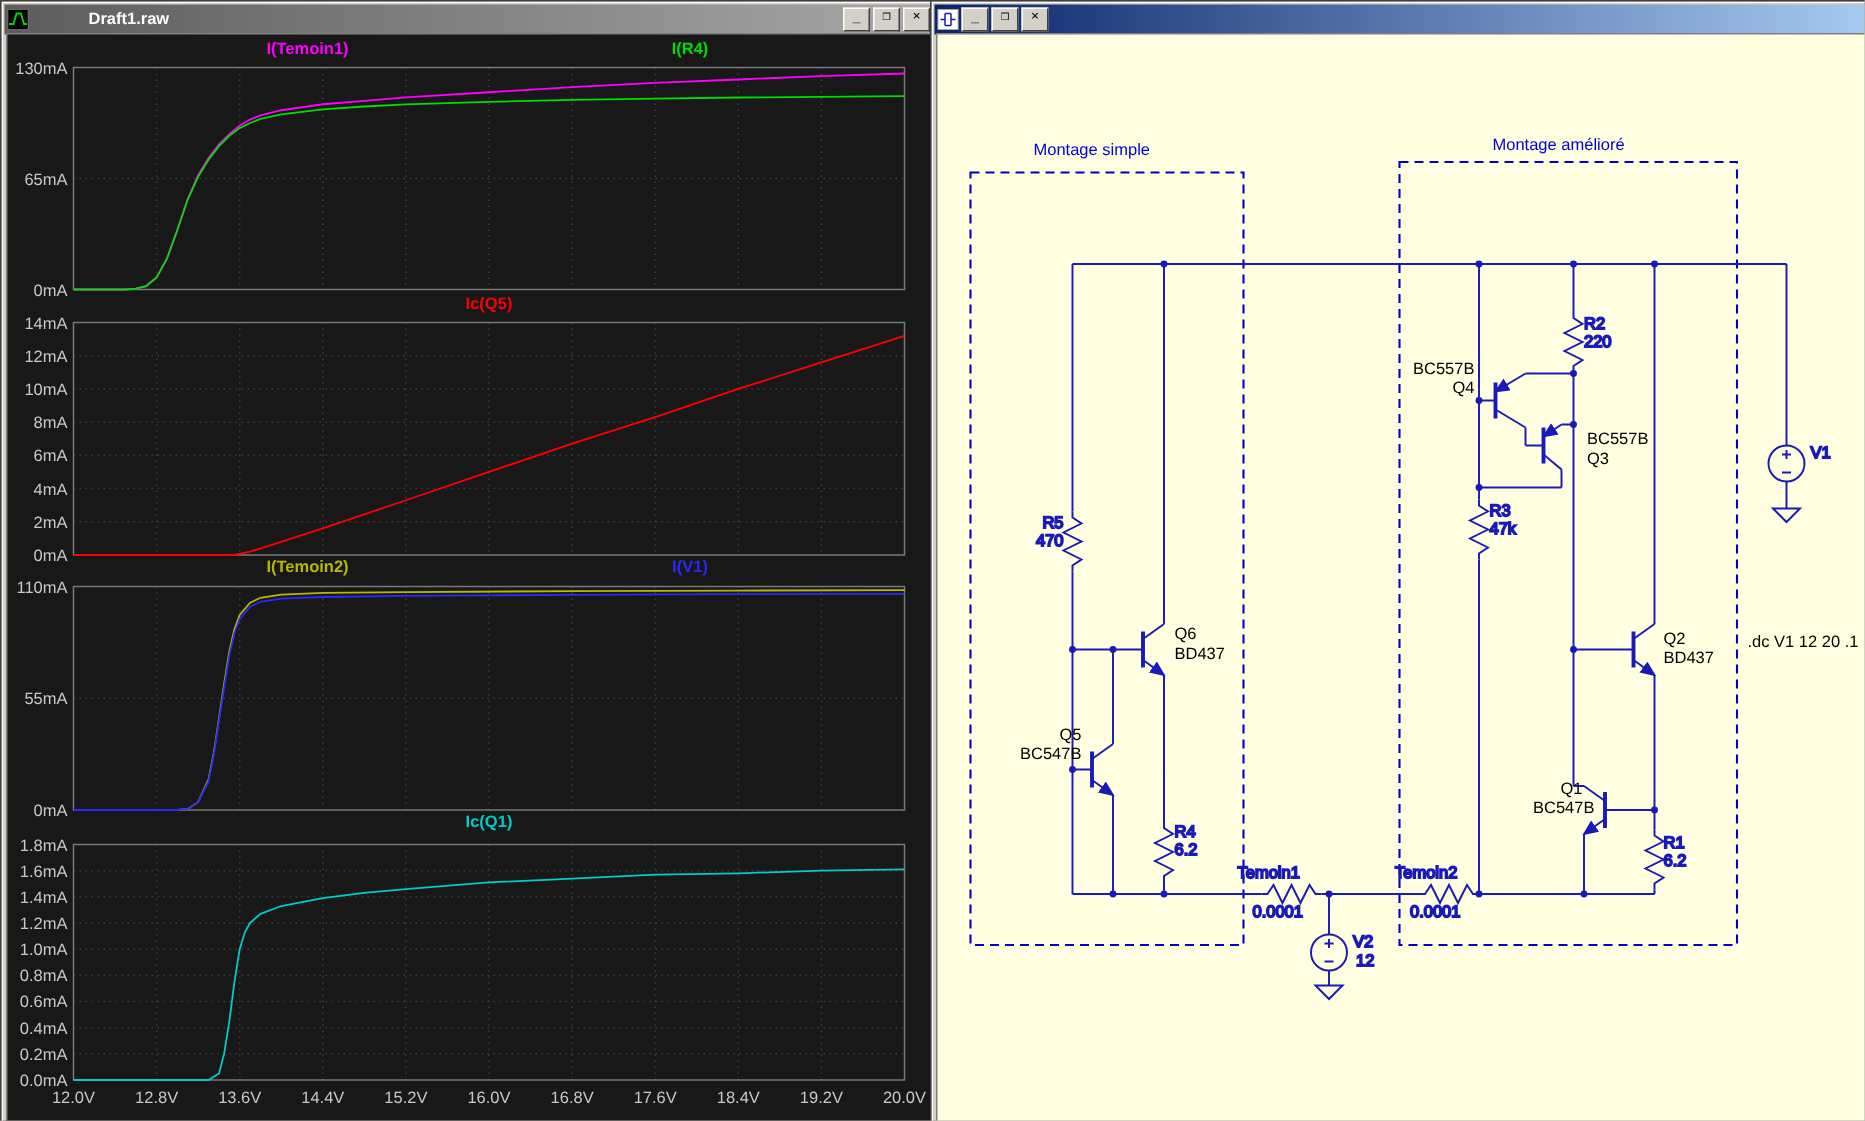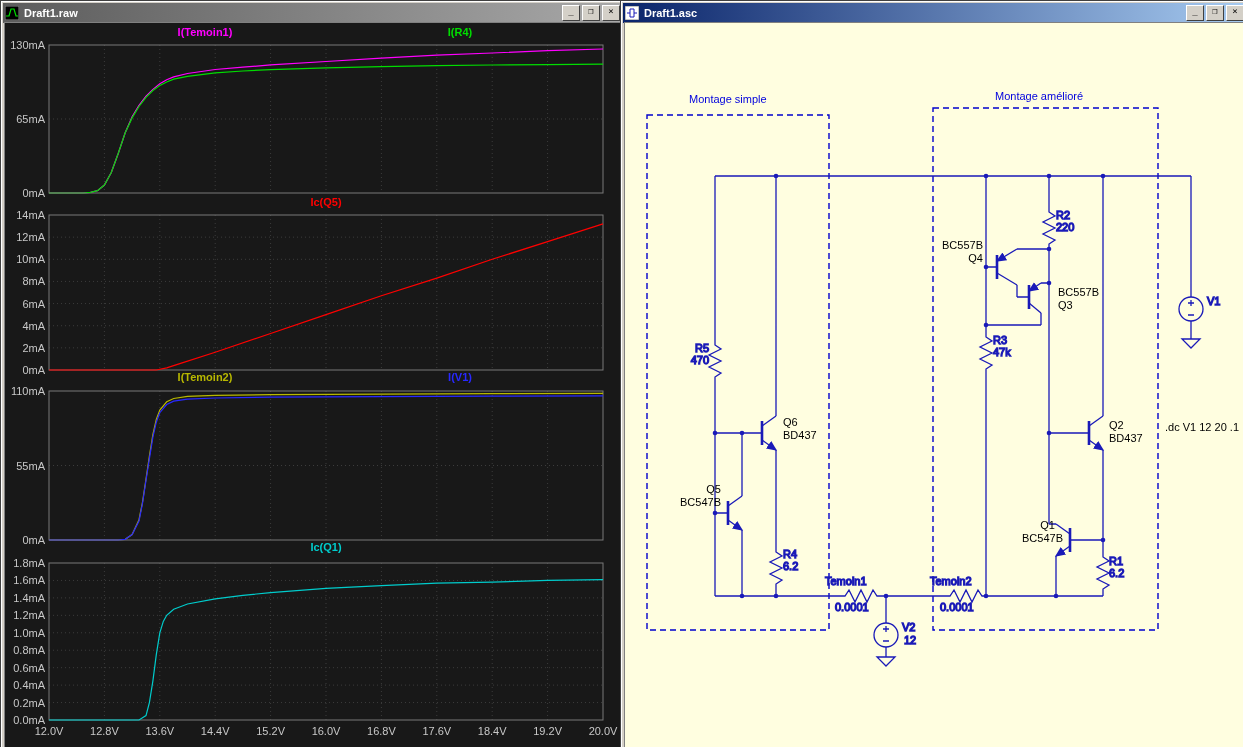--- a/index.html
+++ b/index.html
@@ -16,21 +16,21 @@
   }
   #win-left{left:0;width:619px;}
   #win-right{left:620px;width:623px;}
   .titlebar{
     height:18px;display:flex;align-items:center;padding:1px 2px;gap:2px;
   }
   .titlebar.inactive{background:linear-gradient(90deg,#5c5c5c,#a8a8a8);}
   .titlebar.active{background:linear-gradient(90deg,#0a246a,#a6caf0);}
   .title-text{
     color:#fff;font-size:11px;font-weight:bold;flex:1;padding-left:3px;
-    white-space:nowrap;overflow:hidden;
+    white-space:nowrap;overflow:hidden;margin-left:35px;
   }
   .app-icon{width:14px;height:14px;flex:0 0 14px;}
   .win-btn{
     width:16px;height:14px;background:#d4d0c8;
     border:1px solid;border-color:#ffffff #404040 #404040 #ffffff;
     font-size:9px;line-height:11px;text-align:center;color:#000;
     font-family:"DejaVu Sans Mono",monospace;cursor:default;flex:0 0 16px;
   }
   .client{
     position:absolute;left:3px;right:3px;top:21px;bottom:3px;
@@ -174,21 +174,20 @@
       </svg>
   </div>
 </div>
 
 <div class="win" id="win-right">
   <div class="titlebar active">
     <svg class="app-icon" viewBox="0 0 14 14">
       <rect x="0" y="0" width="14" height="14" fill="#ffffff" stroke="#888"></rect>
       <path d="M2,7 H5 M9,7 H12 M5,3 V11 M9,3 V11 M5,3 H9 M5,11 H9" stroke="#1a1ab8" fill="none" stroke-width="1"></path>
     </svg>
-    <div class="title-text">Draft1.asc</div>
     <div class="win-btn">_</div>
     <div class="win-btn">❒</div>
     <div class="win-btn">×</div>
   </div>
   <div class="client" id="schem-client">
     <svg width="617" height="722" viewBox="0 0 617 722">
       <defs>
         <marker id="arr" markerWidth="9" markerHeight="8" refX="7" refY="3.5" orient="auto">
           <path d="M0,0 L8,3.5 L0,7 Z" fill="#1a1ab8"></path>
         </marker>

